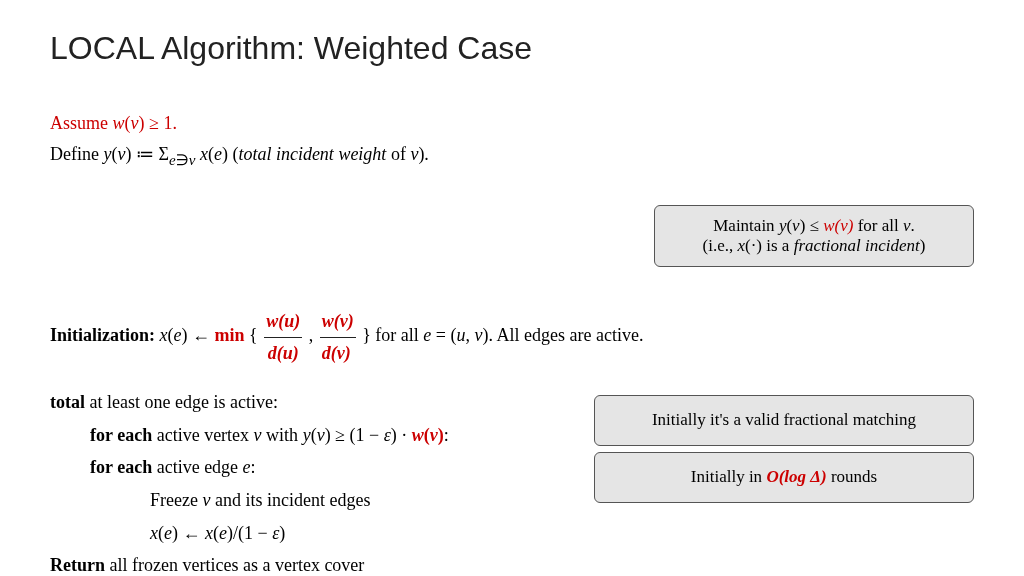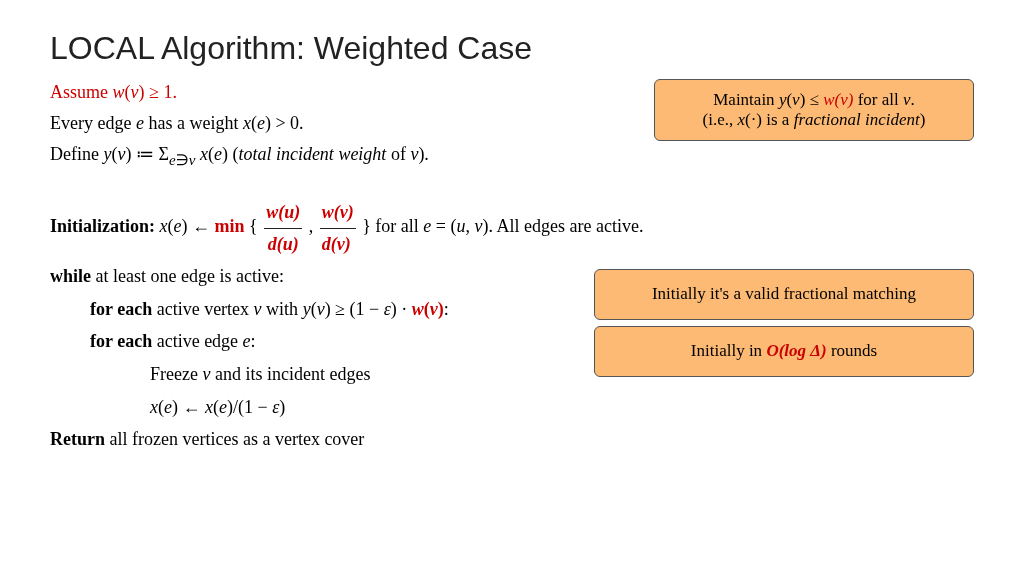--- a/index.html
+++ b/index.html
@@ -15,29 +15,29 @@
       width: 1024px;
       height: 576px;
       padding: 30px 50px 30px 50px;
       position: relative;
     }
     .title {
       font-family: 'Segoe UI', Arial, sans-serif;
       font-size: 32px;
       font-weight: 400;
       color: #222;
-      margin-bottom: 12px;
+      margin-bottom: 43px;
     }
     .info-box {
       border: 1.5px solid #555;
       border-radius: 6px;
       padding: 10px 18px;
       font-size: 17px;
       text-align: center;
-      background: #fdba74;
+      background: #e5e5e5;
       font-family: 'Times New Roman', Times, serif;
     }
     .intro-section {
       margin-bottom: 22px;
     }
     .line {
       font-size: 18px;
       margin-bottom: 4px;
       line-height: 1.5;
     }
@@ -49,27 +49,24 @@
     .indent2 { padding-left: 100px; }
     em { font-style: italic; }
   </style>
 </head>
 <body>
 
 <div class="page">
   <div class="title">LOCAL Algorithm: Weighted Case</div>
 
   <div class="intro-section">
-    <div style="display:flex; flex-direction:row; align-items:flex-start; gap:30px;">
+    <div style="display:flex; flex-direction:column; align-items:flex-start; gap:30px;">
       <div>
         <div class="line red">
           Assume <em>w</em>(<em>v</em>) ≥ 1.
-        </div>
-        <div class="line">
-          Every edge <em>e</em> has a weight <em>x</em>(<em>e</em>) &gt; 0.
         </div>
         <div class="line">
           Define <em>y</em>(<em>v</em>) ≔ Σ<sub><em>e</em>∋<em>v</em></sub> <em>x</em>(<em>e</em>) (<em>total incident weight</em> of <em>v</em>).
         </div>
       </div>
       <div style="margin-left: auto; min-width:320px;">
         <div class="info-box">
           <div>
             Maintain <em>y</em>(<em>v</em>) ≤ <em class="red" style="color:#cc0000;font-style:italic;">w</em><em style="color:#cc0000;">(<em style="color:#cc0000;">v</em>)</em> for all <em>v</em>.
           </div>
@@ -79,21 +76,21 @@
         </div>
       </div>
     </div>
   </div>
 
   <div class="algo-section">
     <div class="algo-line">
       <span class="bold">Initialization:</span>
       <em>x</em>(<em>e</em>) ← <span class="bold red">min</span>
       <span style="font-style:normal;">{</span>
-      <span style="display:inline-block; vertical-align:middle; text-align:center; margin:0 2px;">
+      <span style="display:inline-block; vertical-align:middle; text-align:center; margin:17px 2px;">
         <span style="display:block; border-bottom:1px solid #222; padding: 0 2px;">
           <span class="red bold" style="font-style:italic;">w</span><span class="red bold" style="font-style:italic;">(<em style="color:#cc0000;">u</em>)</span>
         </span>
         <span style="display:block; padding: 0 2px;">
           <span class="red bold" style="font-style:italic;">d</span><span class="red bold" style="font-style:italic;">(<em style="color:#cc0000;">u</em>)</span>
         </span>
       </span>
       <span style="font-style:normal;">,</span>
       <span style="display:inline-block; vertical-align:middle; text-align:left; margin:0 2px;">
         <span style="display:block; border-bottom:1px solid #222; padding: 0 2px;">
@@ -103,21 +100,21 @@
           <span class="red bold" style="font-style:italic;">d</span><span class="red bold" style="font-style:italic;">(<em style="color:#cc0000;">v</em>)</span>
         </span>
       </span>
       <span style="font-style:normal;">}</span>
       for all <em>e</em> = (<em>u</em>, <em>v</em>). All edges are active.
     </div>
 
     <div style="display:flex; flex-direction:row; align-items:flex-start;">
       <div style="flex:1;">
         <div class="algo-line">
-          <span class="bold">while</span> at least one edge is active:
+          <span class="bold">total</span> at least one edge is active:
         </div>
         <div class="algo-line indent1">
           <span class="bold">for each</span> active vertex <em>v</em> with <em>y</em>(<em>v</em>) ≥ (1 − <em>ε</em>) · <span class="red bold" style="font-style:italic;">w</span><span class="red bold">(<em style="color:#cc0000;">v</em>)</span>:
         </div>
         <div class="algo-line indent1">
           <span class="bold">for each</span> active edge <em>e</em>:
         </div>
         <div class="algo-line indent2">
           Freeze <em>v</em> and its incident edges
         </div>

